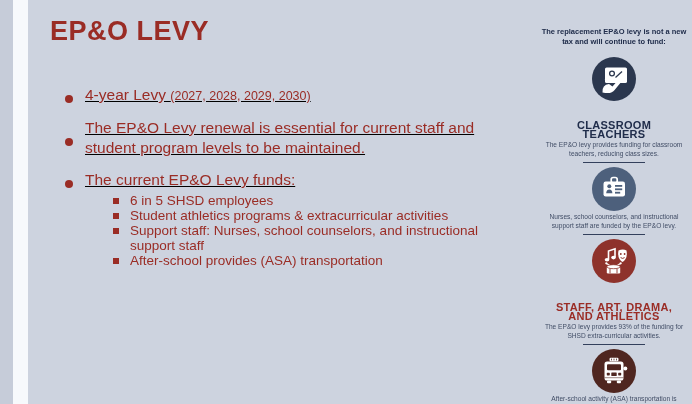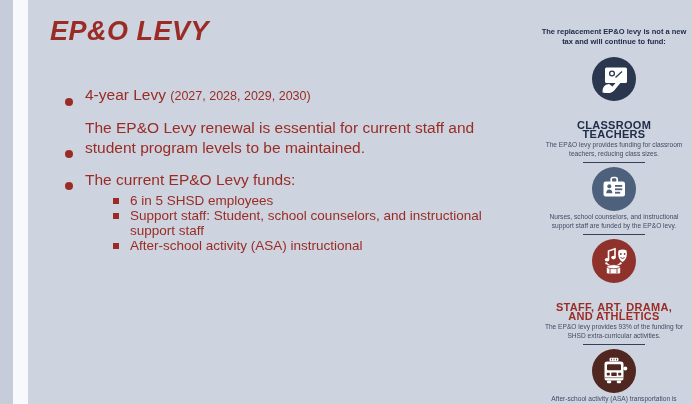--- a/index.html
+++ b/index.html
@@ -9,24 +9,23 @@
   }
   
   .edge-gray{position:absolute;left:0;top:0;width:13px;height:404px;background:#c6ccd9;}
   .edge-white{position:absolute;left:13px;top:0;width:15px;height:404px;background:#f7f9fc;}
 
   
   .main{position:absolute;left:50px;top:0;width:486px;}
   .title{
     margin-top:16px;font-size:27px;font-weight:bold;color:#9a2c25;
     letter-spacing:0.5px;
-    font-style:italic;
   }
   .bullets{margin-top:38px;}
-  .bullet-row{display:flex;align-items:flex-end;margin-top:12px;}
+  .bullet-row{display:flex;align-items:center;margin-top:12px;text-decoration:underline;}
   .bullet-row:first-child{margin-top:0;}
   .dot{
     flex:0 0 auto;width:8px;height:8px;border-radius:50%;background:#9a2c25;
     margin:7px 12px 0 15px;
   }
   .bullet-text{
     font-size:15.5px;line-height:20px;color:#9a2c25;max-width:412px;
   }
   .bullet-suffix{font-size:12.5px;}
   .sub-bullets{margin-top:3px;}
@@ -92,25 +91,29 @@
         <span class="bullet-text">The current EP&amp;O Levy funds:</span>
       </div>
 
       <div class="sub-bullets">
         <div class="sub-row">
           <span class="sq"></span>
           <span class="sub-text">6 in 5 SHSD employees</span>
         </div>
         <div class="sub-row">
           <span class="sq"></span>
-          <span class="sub-text">Support staff:  Student, school counselors, and instructional support staff</span>
+          <span class="sub-text">Student athletics programs &amp; extracurricular activities</span>
         </div>
         <div class="sub-row">
           <span class="sq"></span>
-          <span class="sub-text">After-school activity (ASA) instructional</span>
+          <span class="sub-text">Support staff:  Nurses, school counselors, and instructional support staff</span>
+        </div>
+        <div class="sub-row">
+          <span class="sq"></span>
+          <span class="sub-text">After-school provides (ASA) transportation</span>
         </div>
       </div>
 
     </div>
   </div>
 
   <div class="sidebar">
     <div class="sb-heading">The replacement EP&amp;O levy is not a new tax and will continue to fund:</div>
 
     <div class="sb-item first">

